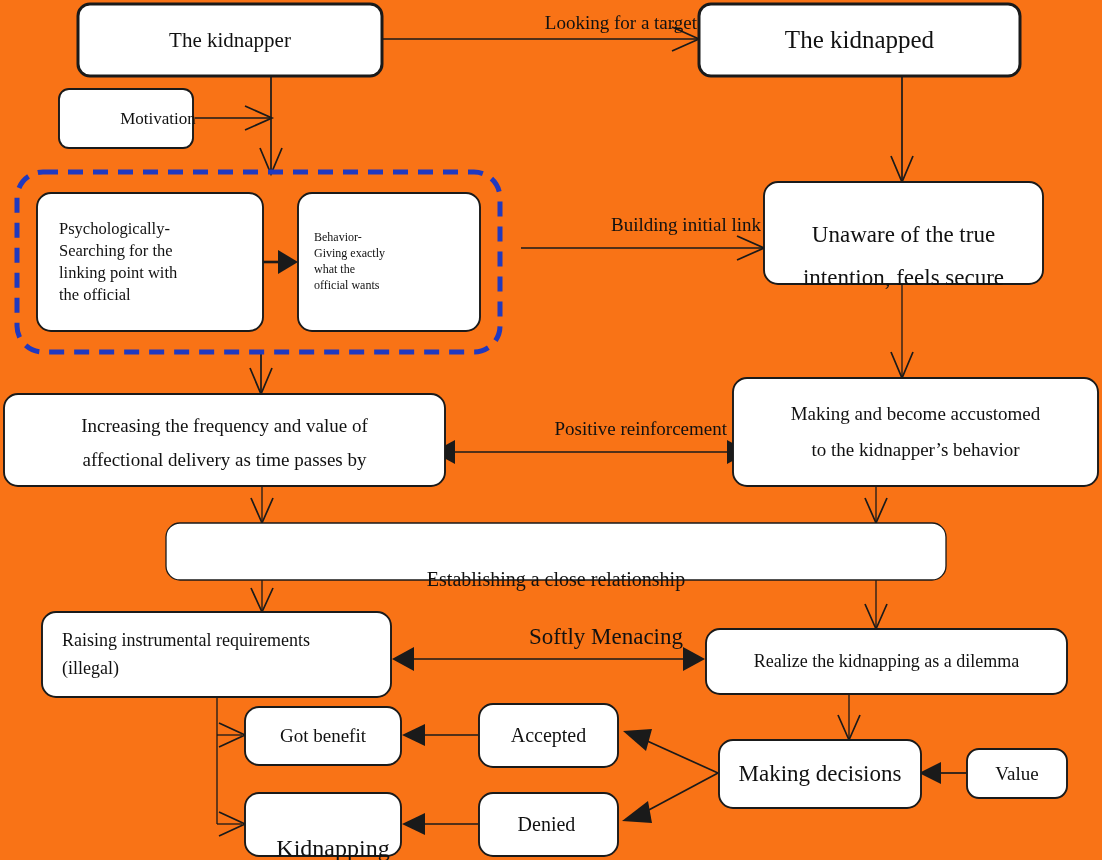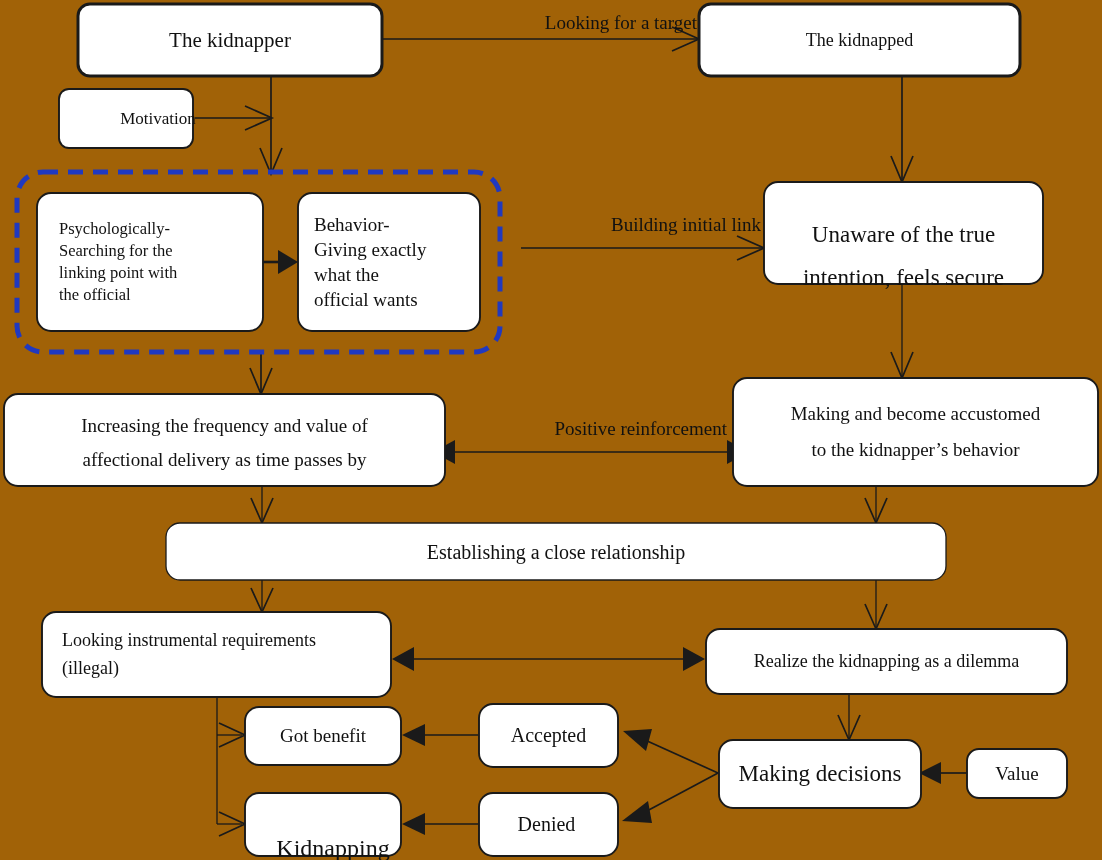--- a/index.html
+++ b/index.html
@@ -4,21 +4,21 @@
 <style>
   html, body {
     margin: 0;
     padding: 0;
     background: #ffffff;
   }
   #diagram-root {
     position: relative;
     width: 1102px;
     height: 860px;
-    background: #a16207;
+    background: #f97316;
     font-family: "Liberation Serif", "DejaVu Serif", serif;
     overflow: hidden;
   }
   svg.canvas {
     position: absolute;
     top: 0;
     left: 0;
     width: 1102px;
     height: 860px;
   }
@@ -225,46 +225,46 @@
     <rect class="node-rect med" x="967" y="749" width="100" height="49" rx="12" ry="12"></rect>
 
     <rect class="node-rect med" x="245" y="793" width="156" height="63" rx="14" ry="14"></rect>
 
     <rect class="node-rect med" x="479" y="793" width="139" height="63" rx="14" ry="14"></rect>
 
   </svg>
 
   <div class="node-label center" style="left:78px; top:4px; width:304px; height:72px; font-size:21px;">The kidnapper</div>
 
-  <div class="node-label center" style="left:699px; top:4px; width:321px; height:72px; font-size:18px;">The kidnapped</div>
+  <div class="node-label center" style="left:699px; top:4px; width:321px; height:72px; font-size:25px;">The kidnapped</div>
 
   <div class="node-label center" style="left:59px; top:89px; width:134px; height:59px; font-size:17px;margin-left:32px;">Motivation</div>
 
   <div class="node-label left" style="left:37px; top:193px; width:226px; height:138px; font-size:16.5px; line-height:1.32; padding-left:22px;">Psychologically-
 Searching for the
 linking point with
 the official</div>
 
-  <div class="node-label left" style="left:298px; top:193px; width:208px; height:138px; font-size:19px; line-height:1.32; padding-left:16px;">Behavior-
+  <div class="node-label left" style="left:298px; top:193px; width:208px; height:138px; font-size:12px; line-height:1.32; padding-left:16px;">Behavior-
 Giving exactly
 what the
 official wants</div>
 
   <div class="node-label center" style="left:764px; top:182px; width:279px; height:102px; font-size:23px; line-height:1.85;margin-top:24px;">Unaware of the true
 intention, feels secure</div>
 
   <div class="node-label center" style="left:4px; top:394px; width:441px; height:97px; font-size:19px; line-height:1.75;">Increasing the frequency and value of
 affectional delivery as time passes by</div>
 
   <div class="node-label center" style="left:733px; top:378px; width:365px; height:108px; font-size:19px; line-height:1.9;">Making and become accustomed
 to the kidnapper’s behavior</div>
 
-  <div class="node-label center" style="left:166px; top:524px; width:780px; height:57px; font-size:20px;">Establishing a close relationship</div>
-
-  <div class="node-label left" style="left:42px; top:612px; width:349px; height:85px; font-size:18px; line-height:1.55; padding-left:20px;">Looking instrumental requirements
+  <div class="node-label center" style="left:166px; top:551px; width:780px; height:57px; font-size:20px;">Establishing a close relationship</div>
+
+  <div class="node-label left" style="left:42px; top:612px; width:349px; height:85px; font-size:18px; line-height:1.55; padding-left:20px;">Raising instrumental requirements
 (illegal)</div>
 
   <div class="node-label center" style="left:706px; top:629px; width:361px; height:65px; font-size:18px;">Realize the kidnapping as a dilemma</div>
 
   <div class="node-label center" style="left:245px; top:707px; width:156px; height:58px; font-size:19px;">Got benefit</div>
 
   <div class="node-label center" style="left:479px; top:704px; width:139px; height:63px; font-size:20px;">Accepted</div>
 
   <div class="node-label center" style="left:719px; top:740px; width:202px; height:68px; font-size:23px;">Making decisions</div>
 
@@ -274,20 +274,21 @@
 failed</div>
 
   <div class="node-label center" style="left:479px; top:793px; width:135px; height:63px; font-size:20px;">Denied</div>
 
   <div class="edge-label" style="left:383px; top:12px; width:314px; font-size:19px;">Looking for a target</div>
 
   <div class="edge-label" style="left:521px; top:214px; width:240px; font-size:19px;">Building initial link</div>
 
   <div class="edge-label" style="left:455px; top:418px; width:272px; font-size:19px;">Positive reinforcement</div>
 
+  <div class="edge-label" style="left:414px; top:624px; width:269px; font-size:23px;">Softly Menacing</div>
 
   <div class="hit" style="left:78px;top:4px;width:304px;height:72px;"></div>
   <div class="hit" style="left:699px;top:4px;width:321px;height:72px;"></div>
   <div class="hit" style="left:59px;top:89px;width:134px;height:59px;"></div>
   <div class="hit" style="left:37px;top:193px;width:226px;height:138px;"></div>
   <div class="hit" style="left:298px;top:193px;width:182px;height:138px;"></div>
   <div class="hit" style="left:764px;top:182px;width:279px;height:102px;"></div>
   <div class="hit" style="left:4px;top:394px;width:441px;height:92px;"></div>
   <div class="hit" style="left:733px;top:378px;width:365px;height:108px;"></div>
   <div class="hit" style="left:166px;top:523px;width:780px;height:57px;"></div>

